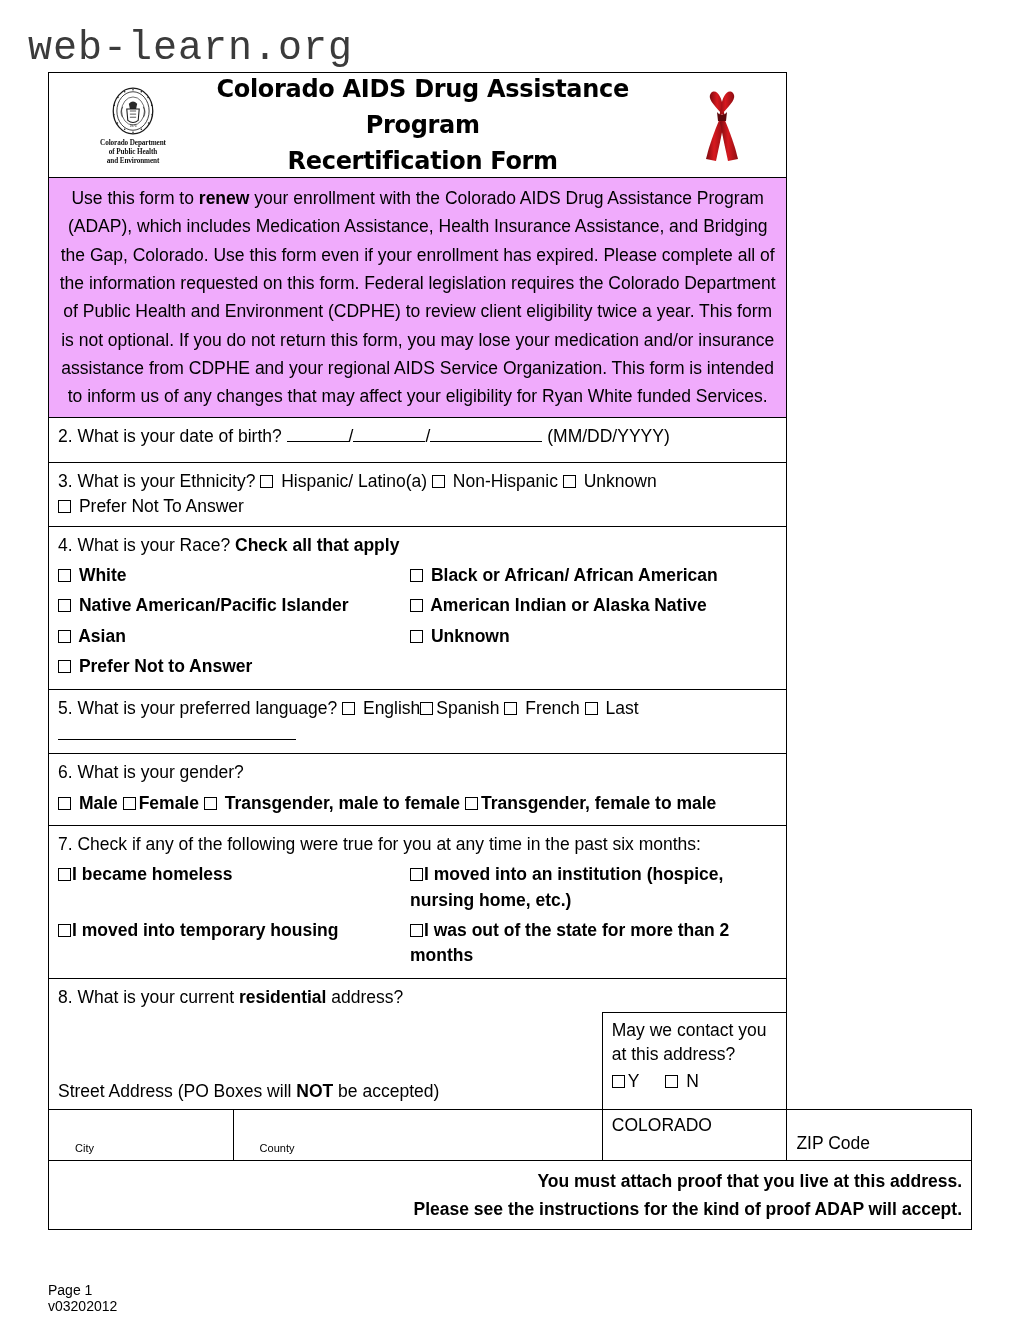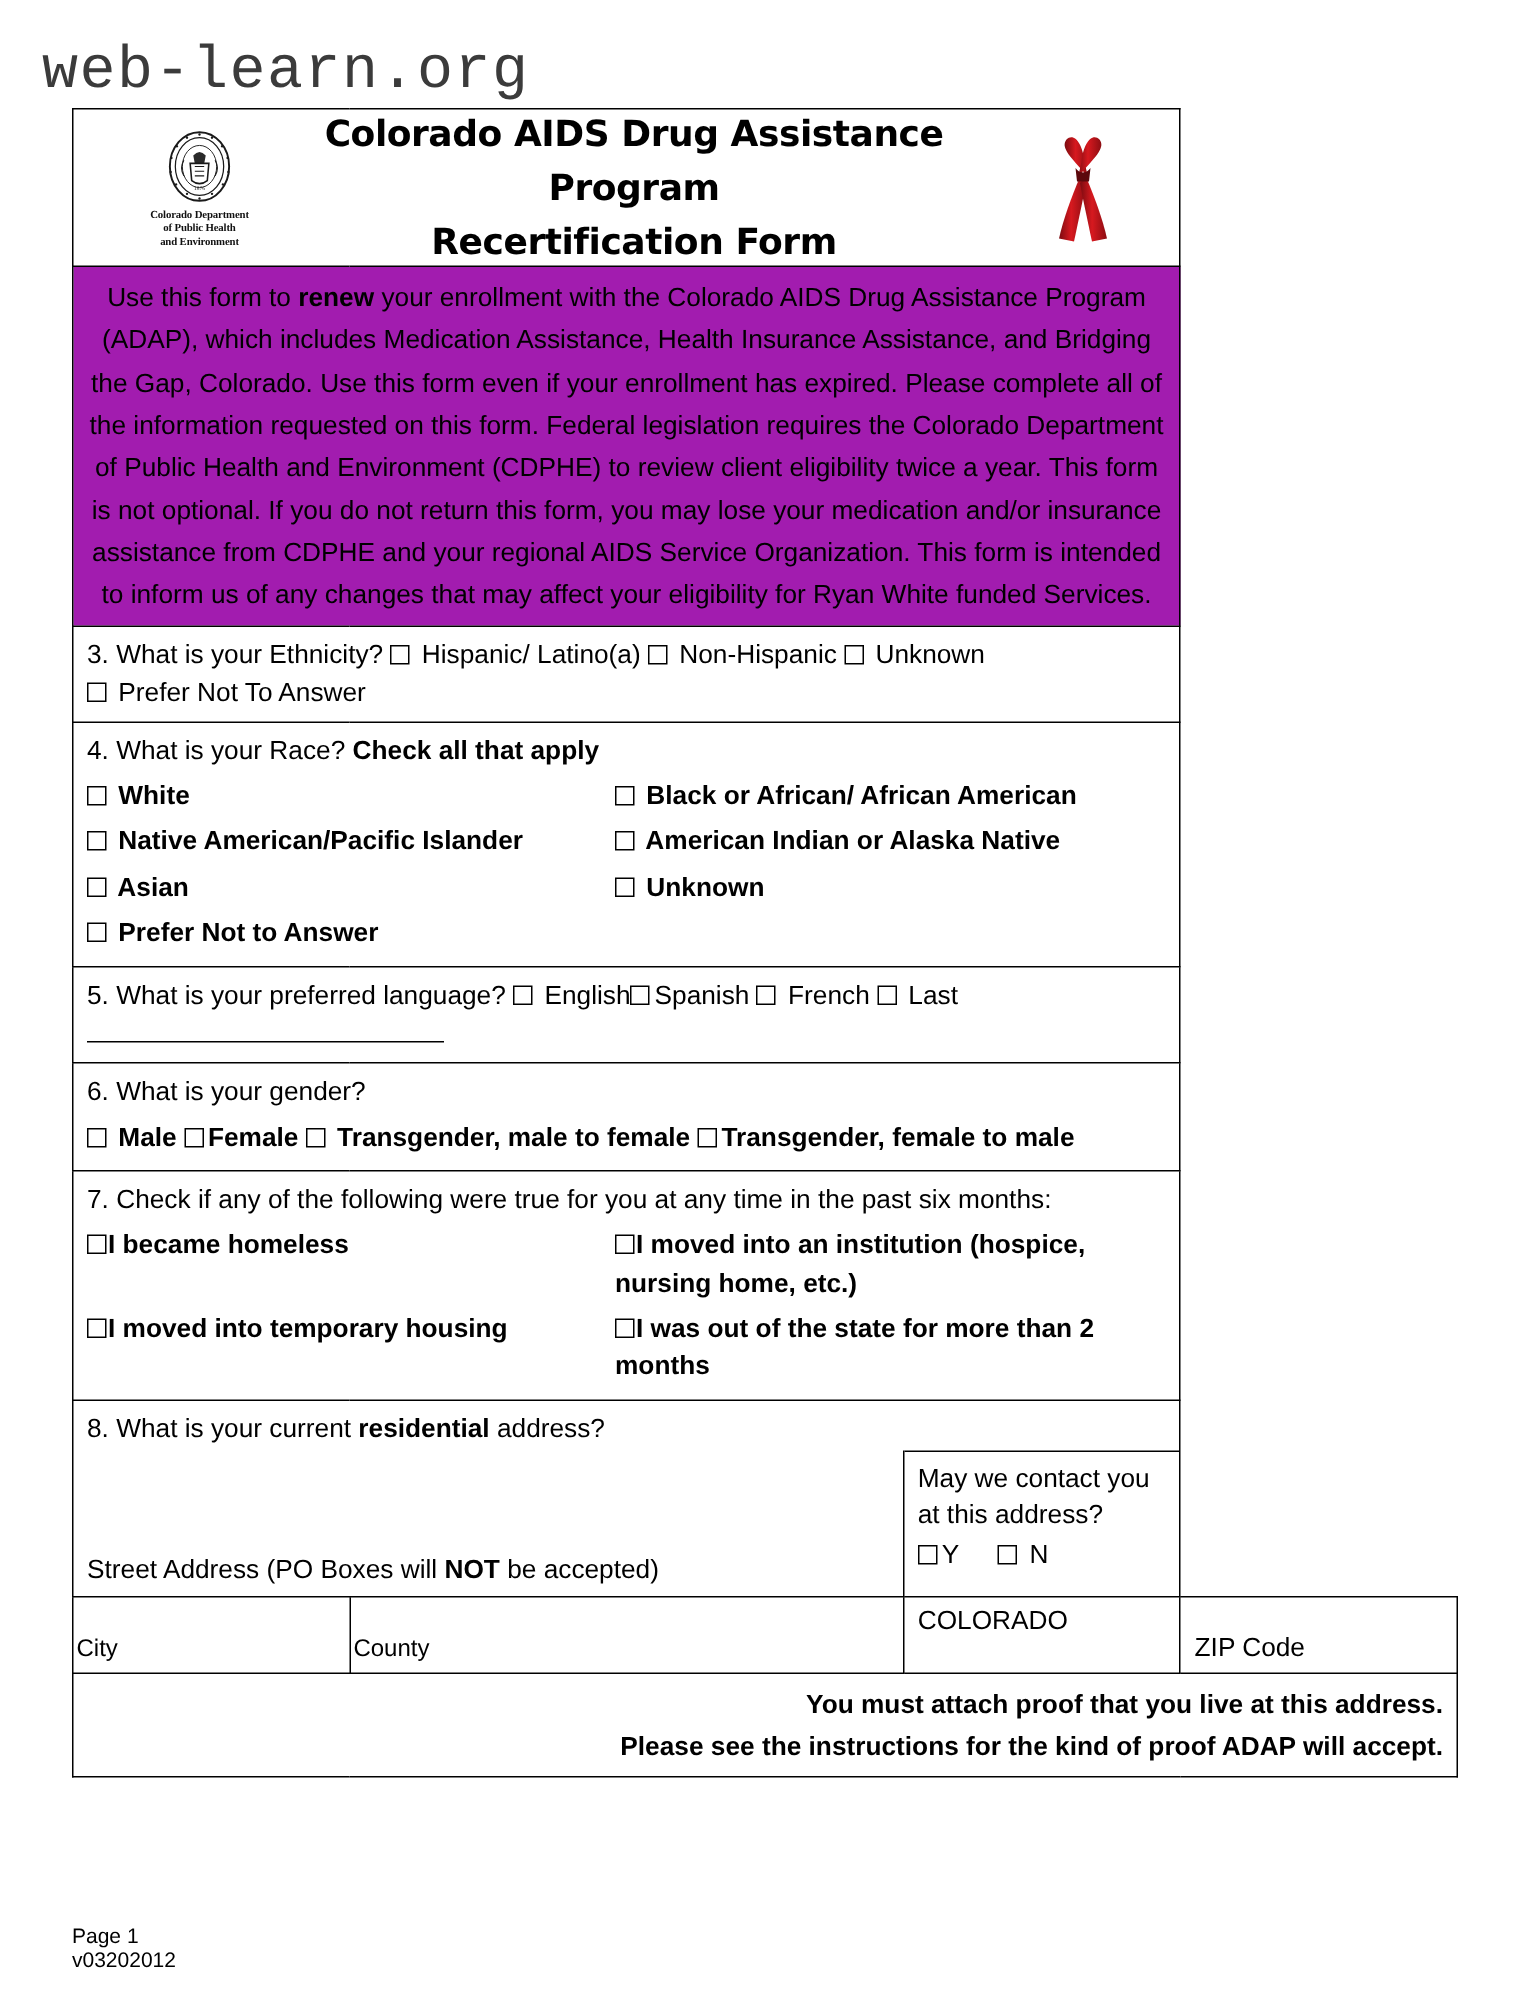--- a/index.html
+++ b/index.html
@@ -103,21 +103,21 @@
   .ribbon-wrap {
     width: 110px;
     flex: 0 0 110px;
     display: flex;
     align-items: center;
     justify-content: center;
   }
 
   
   .intro-cell {
-    background: #a21caf;
+    background: #f0abfc;
     padding: 14px 16px 16px 16px;
   }
   .intro-text {
     text-align: center;
     font-size: 17.5px;
     line-height: 1.62;
     text-indent: 0;
   }
   .intro-text b { font-weight: bold; }
 
@@ -168,23 +168,23 @@
   .contact-cell {
     padding: 22px 9px 6px 10px;
   }
   .contact-q { font-size: 17.5px; margin-bottom: 4px; }
   .contact-opts { font-size: 17.5px; }
   .contact-opts .gapN { display: inline-block; width: 26px; }
 
   .city-row td { height: 42px; position: relative; padding: 4px 9px; }
   .citylabel {
     position: absolute;
-    left: 2px;
+    left: 26px;
     bottom: 4px;
-    font-size: 16px;
+    font-size: 11px;
     text-align: right;
   }
   .colorado-cell {
     text-align: left;
     padding: 6px 9px;
     font-size: 17.5px;
   }
   .zip-cell { position: relative; }
   .zip-label { position: absolute; left: 9px; bottom: 4px; font-size: 17.5px; }
 
@@ -287,20 +287,29 @@
       </td>
     </tr>
 
     <tr>
       <td class="intro-cell" colspan="4">
         <div class="intro-text"><span>Use this form to </span><b>renew</b><span> your enrollment with the Colorado AIDS Drug Assistance Program (ADAP), which includes Medication Assistance, Health Insurance Assistance, and Bridging the Gap, Colorado. Use this form even if your enrollment has expired. Please complete all of the information requested on this form.  Federal legislation requires the Colorado Department of Public Health and Environment (CDPHE) to review client eligibility twice a year.  This form is not optional. If you do not return this form, you may lose your medication and/or insurance assistance from CDPHE and your regional AIDS Service Organization.  This form is intended to inform us of any changes that may affect your eligibility for Ryan White funded Services.</span></div>
       </td>
     </tr>
 
 
+    <tr>
+      <td colspan="4" style="height:32px;">
+        <div class="q">
+          <span>2.  What is your date of birth?</span>
+          <span class="blank b60"></span><span>/</span><span class="blank b70"></span><span>/</span><span class="blank b110"></span>
+          <span>(MM/DD/YYYY)</span>
+        </div>
+      </td>
+    </tr>
 
     <tr>
       <td colspan="4" style="height:32px;">
         <div class="q">
           <span>3.  What is your Ethnicity?</span>
           <span class="nowrap"><span class="cb"></span>
           <span>Hispanic/ Latino(a)</span></span>
           <span class="nowrap"><span class="cb"></span>
           <span>Non-Hispanic</span></span>
           <span class="nowrap"><span class="cb"></span>

